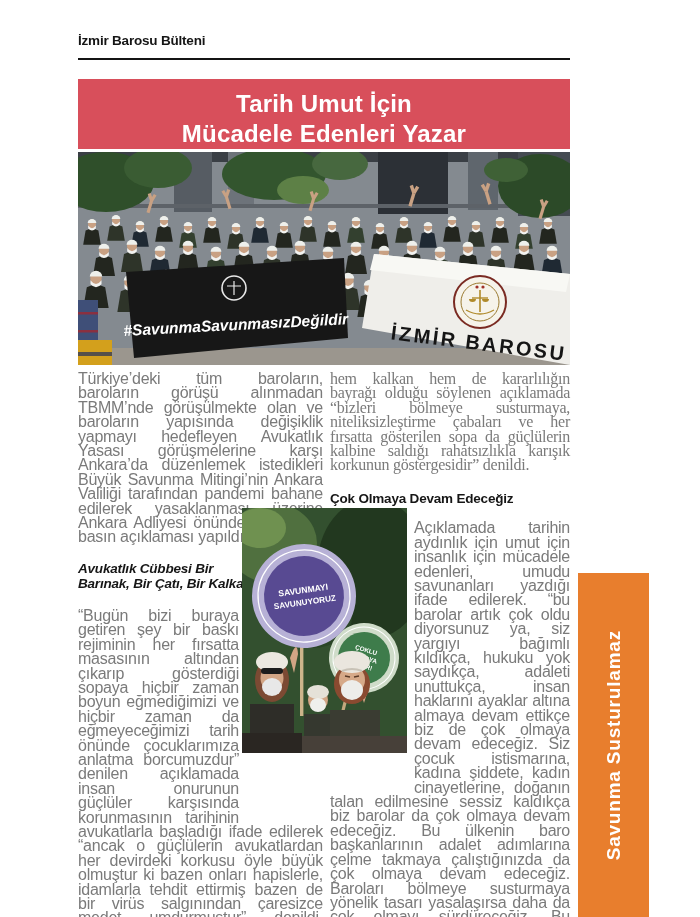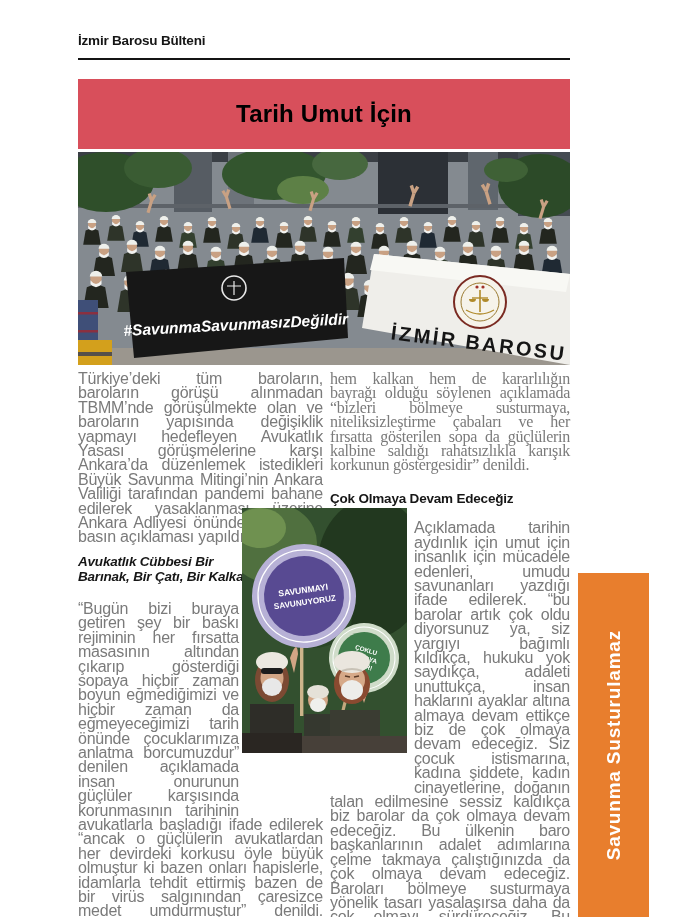--- a/index.html
+++ b/index.html
@@ -6,36 +6,36 @@
   .page{position:relative;width:700px;height:917px;background:#fff;overflow:hidden;
         font-family:"Liberation Sans",sans-serif;}
   
   .header{position:absolute;left:78px;top:33px;width:492px;display:flex;
           justify-content:space-between;align-items:baseline;
           font-size:13.5px;font-weight:bold;color:#151515;letter-spacing:-0.2px;flex-direction:column;}
   .header-rule{position:absolute;left:78px;top:58px;width:492px;height:2px;background:#141414;}
   
   .banner{position:absolute;left:78px;top:79px;width:492px;height:70px;
           background:var(--accent-red,#d84f5b);display:flex;flex-direction:column;
-          justify-content:center;align-items:center;color:#000000;}
+          justify-content:flex-end;align-items:center;color:#ffffff;}
   .banner .line{font-size:24px;font-weight:bold;line-height:30px;letter-spacing:0.2px;}
   
   .hero{position:absolute;left:78px;top:152px;width:492px;height:213px;overflow:hidden;}
   .inline-photo{position:absolute;left:242px;top:508px;width:165px;height:245px;overflow:hidden;}
   svg{display:block;}
   svg text{font-family:"Liberation Sans",sans-serif;}
   
   .col{position:absolute;top:372px;}
   .col-left{left:78px;width:245px;}
   .col-right{left:330px;width:240px;}
   .body-text{margin:0;font-size:16px;line-height:14.4px;text-align:justify;
              color:var(--text-body,#7a7a7a);letter-spacing:-0.25px;}
   .col-left .p1{margin-bottom:8px;}
   .col-right .p1{margin-bottom:18px;font-family:Liberation Serif, serif;}
-  .subhead{margin:9px 0 17px 0;font-size:13.5px;line-height:15.5px;font-weight:bold;
+  .subhead{margin:16px 0 17px 0;font-size:13.5px;line-height:15.5px;font-weight:bold;
            color:#161616;letter-spacing:-0.2px;}
   .col-right .subhead{margin-bottom:15px;}
   .subhead span{display:block;font-style:italic;}
   .wrapblock{overflow:visible;}
   .spacer{pointer-events:none;}
   .spacer-right{float:right;width:84px;height:212px;}
   .spacer-left{float:left;width:84px;height:265px;}
   
   .sidebar{position:absolute;left:578px;top:573px;width:71px;height:344px;
            background:var(--accent-orange,#e87e2d);display:flex;
@@ -48,20 +48,21 @@
 
 <div class="page">
 
   <div class="header">
     <span>İzmir Barosu Bülteni</span>
   </div>
   <div class="header-rule"></div>
 
   <div class="banner">
     <div class="line">Tarih Umut İçin</div>
+    <div class="line">Mücadele Edenleri Yazar</div>
   </div>
 
   <div class="hero">
     <svg viewBox="0 0 492 213" width="492" height="213">
       <defs>
         <symbol id="prs" overflow="visible">
           <path d="M-11,26 L-8,8 Q0,4 8,8 L11,26 Z" fill="currentColor"></path>
           <ellipse cx="0" cy="0" rx="5" ry="5.8" fill="#c9a183"></ellipse>
           <path d="M-4.8,2 Q0,8.5 4.8,2 L4.8,5.5 Q0,10.5 -4.8,5.5 Z" fill="#f3f3f0"></path>
           <path d="M-5.4,-1.2 A5.4,5 0 0 1 5.4,-1.2 Z" fill="#eef0ec"></path>

